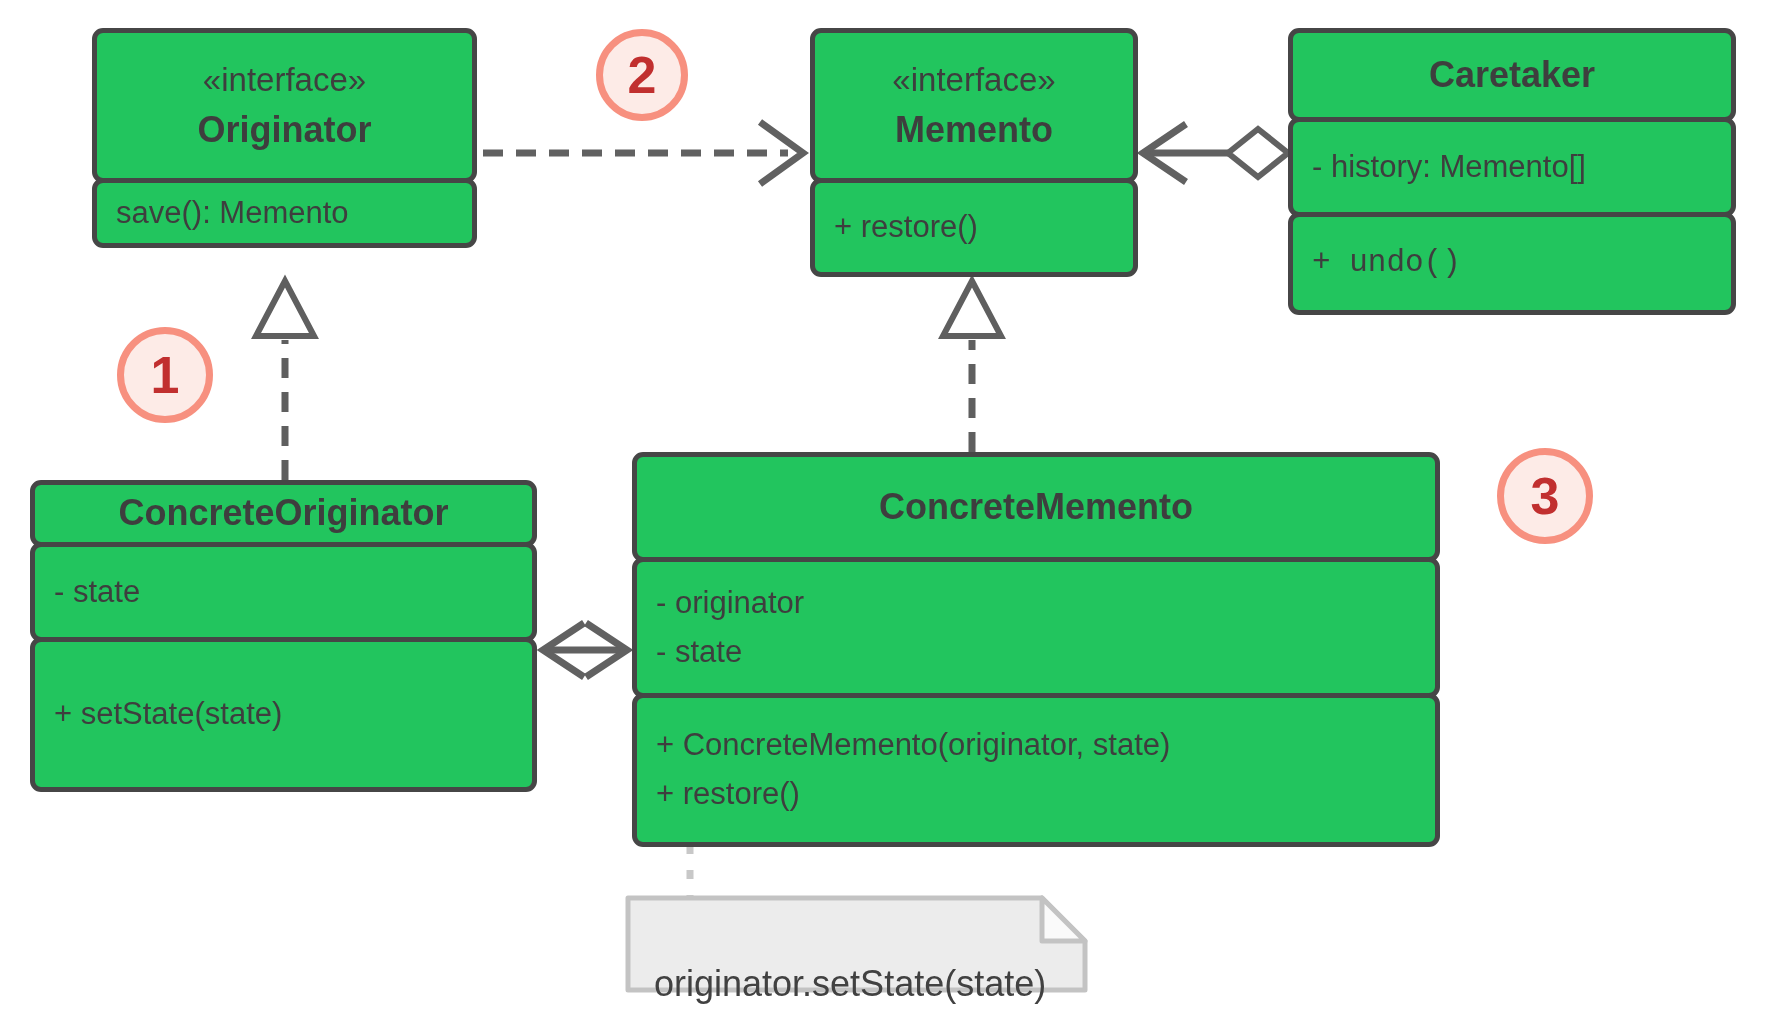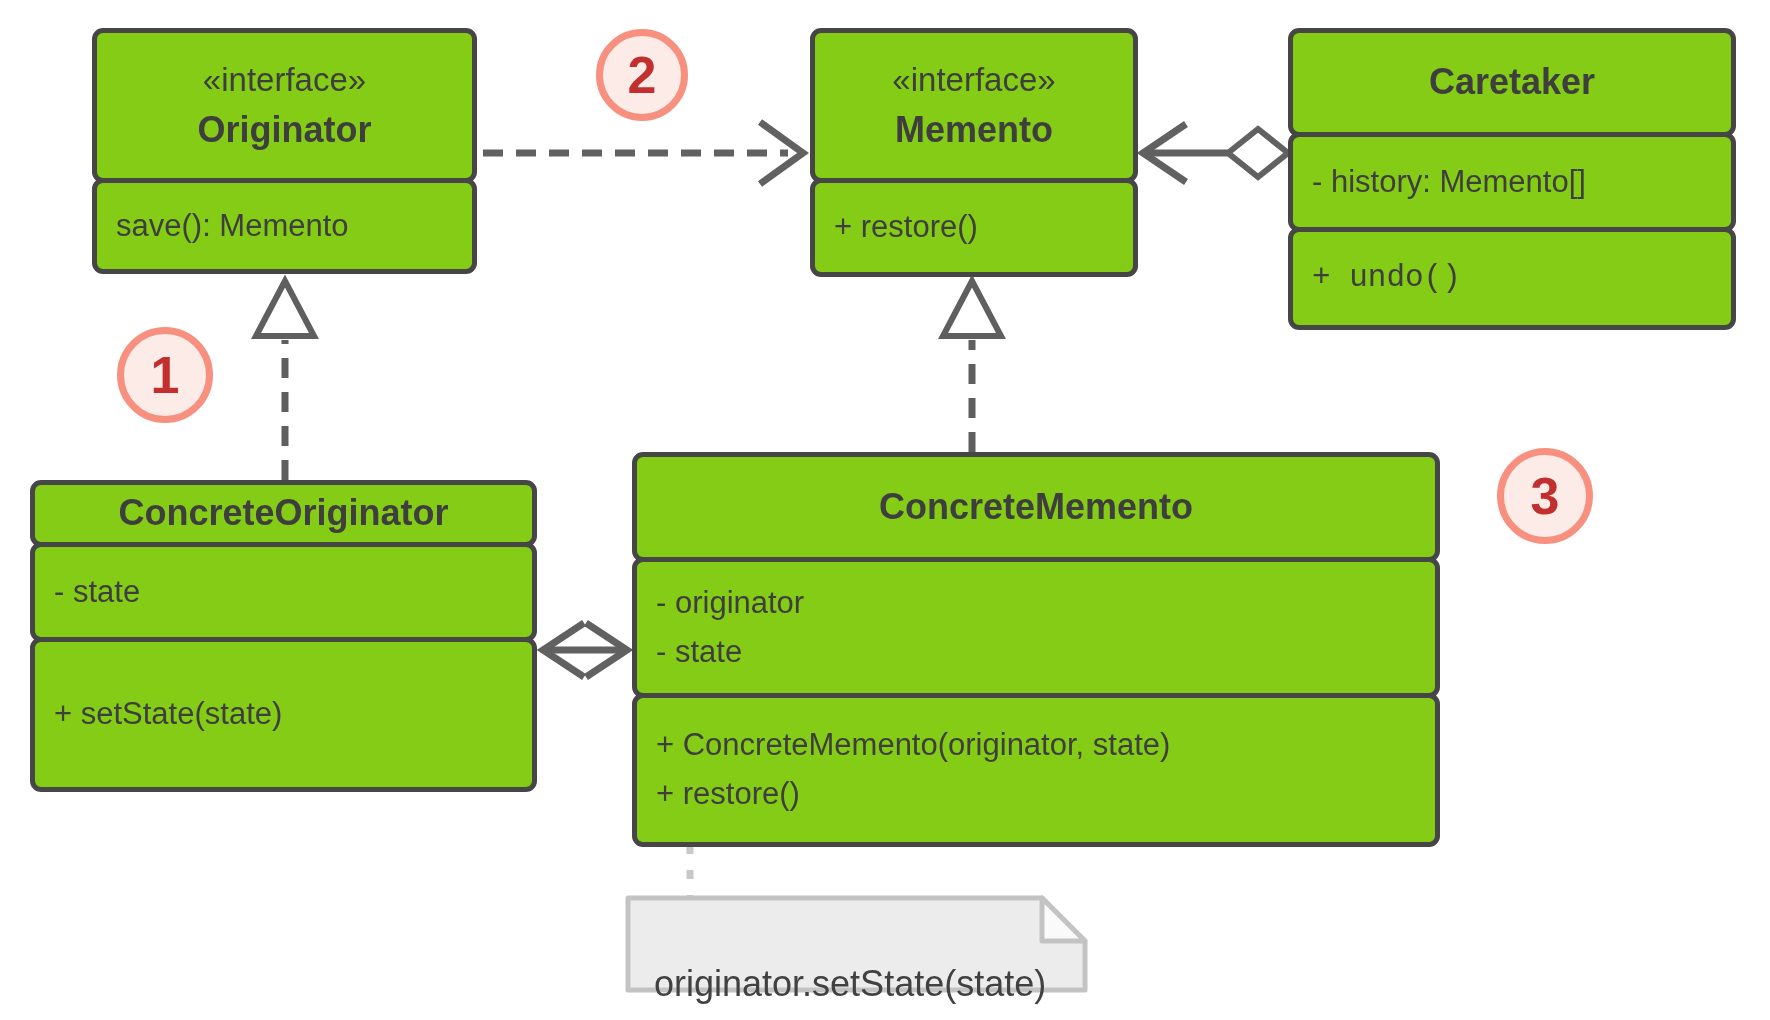--- a/index.html
+++ b/index.html
@@ -6,21 +6,21 @@
   body{
     width:1770px;height:1020px;position:relative;background:#ffffff;
     font-family:"Liberation Sans","DejaVu Sans",sans-serif;
     overflow:hidden;
   }
   svg.layer{position:absolute;left:0;top:0;width:1770px;height:1020px;}
 
   
   .uml{position:absolute;}
   .comp{
-    position:relative;background:#84cc16;border:5px solid #464646;border-radius:11px;
+    position:relative;background:#22c55e;border:5px solid #464646;border-radius:11px;
     margin-top:-5px;box-sizing:border-box;display:flex;flex-direction:column;justify-content:center;
   }
   .comp:first-child{margin-top:0;}
   .comp.title{align-items:center;text-align:center;}
   .stereotype{font-size:33px;color:#3e3e3e;line-height:1.5;}
   .cname{font-size:36px;font-weight:bold;color:#3e3e3e;line-height:1.45;}
   .member{padding-left:19px;padding-right:27px;font-size:31px;color:#3e3e3e;line-height:1.58;}
 
   
   .badge{
@@ -82,37 +82,37 @@
     <path d="M 628 898 L 1042 898 L 1085 941 L 1085 990 L 628 990 Z" fill="#ececec" stroke="#c3c3c3" stroke-width="5" stroke-linejoin="round"></path>
     <path d="M 1042 898 L 1042 941 L 1085 941 Z" fill="#fafafa" stroke="#c3c3c3" stroke-width="5" stroke-linejoin="round"></path>
   </g>
 </svg>
 
 <div class="uml" style="left:92px;top:28px;width:385px;">
   <div class="comp title" style="height:155px;">
     <div class="stereotype">«interface»</div>
     <div class="cname">Originator</div>
   </div>
-  <div class="comp" style="height:96px;">
+  <div class="comp" style="height:70px;">
     <div class="member">save(): Memento</div>
   </div>
 </div>
 
 <div class="uml" style="left:810px;top:28px;width:328px;">
   <div class="comp title" style="height:155px;">
     <div class="stereotype">«interface»</div>
     <div class="cname">Memento</div>
   </div>
   <div class="comp" style="height:99px;">
     <div class="member">+ restore()</div>
   </div>
 </div>
 
 <div class="uml" style="left:1288px;top:28px;width:448px;">
-  <div class="comp title" style="height:109px;">
+  <div class="comp title" style="height:94px;">
     <div class="cname">Caretaker</div>
   </div>
   <div class="comp" style="height:100px;">
     <div class="member">- history: Memento[]</div>
   </div>
   <div class="comp" style="height:103px;font-family:Liberation Mono, monospace;">
     <div class="member">+ undo()</div>
   </div>
 </div>
 

